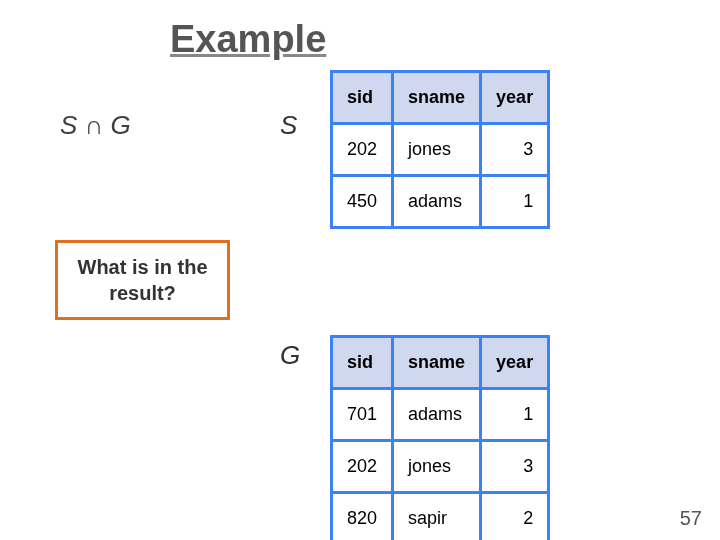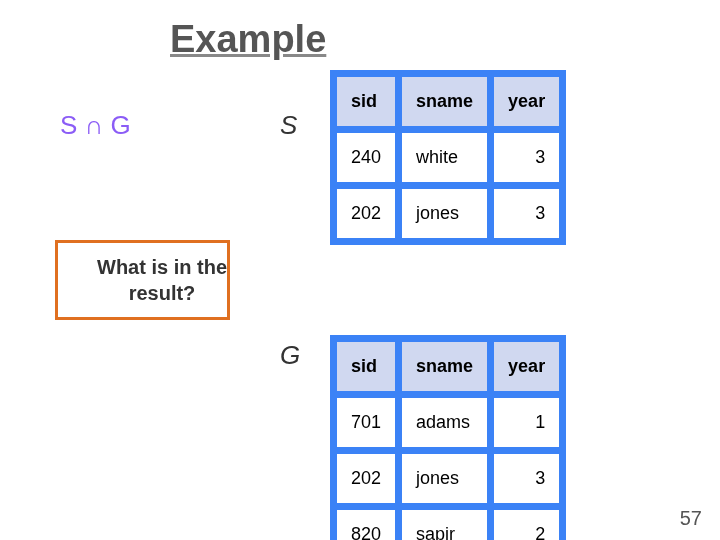--- a/index.html
+++ b/index.html
@@ -21,22 +21,23 @@
       font-weight: bold;
       color: #555;
       text-decoration: underline;
       text-decoration-color: #888;
     }
 
     .math-s-cap-g {
       position: absolute;
       top: 110px;
       left: 60px;
+      font-style: italic;
       font-size: 26px;
-      color: #8b5cf6;
+      color: #404040;
     }
 
     .math-s {
       position: absolute;
       top: 110px;
       left: 280px;
       font-style: italic;
       font-size: 26px;
       color: #333;
     }
@@ -52,21 +53,21 @@
 
     .what-box {
       position: absolute;
       top: 240px;
       left: 55px;
       width: 175px;
       height: 80px;
       border: 3px solid #e07020;
       display: flex;
       align-items: center;
-      justify-content: flex-end;
+      justify-content: center;
       text-align: center;
       font-size: 20px;
       font-weight: bold;
       color: #333;
       line-height: 1.3;
     }
 
     .table-s {
       position: absolute;
       top: 70px;
@@ -79,21 +80,21 @@
       top: 335px;
       left: 330px;
       border-collapse: collapse;
     }
 
     table {
       border-collapse: collapse;
     }
 
     th, td {
-      border: 7px solid #3b82f6;
+      border: 3px solid #3b82f6;
       padding: 14px 14px;
       font-size: 18px;
       text-align: left;
     }
 
     th {
       background: #d0d8f0;
       font-weight: bold;
     }
 
@@ -130,29 +131,29 @@
 
 <table class="table-s">
   <thead>
     <tr>
       <th>sid</th>
       <th>sname</th>
       <th>year</th>
     </tr>
   </thead>
   <tbody id="table-s-body">
-  <tr>
-        <td class="num">240</td>
-        <td>white</td>
-        <td class="num">3</td>
-      </tr>
       <tr>
         <td class="num">202</td>
         <td>jones</td>
         <td class="num">3</td>
+      </tr>
+      <tr>
+        <td class="num">450</td>
+        <td>adams</td>
+        <td class="num">1</td>
       </tr>
     </tbody>
 </table>
 
 <table class="table-g">
   <thead>
     <tr>
       <th>sid</th>
       <th>sname</th>
       <th>year</th>

